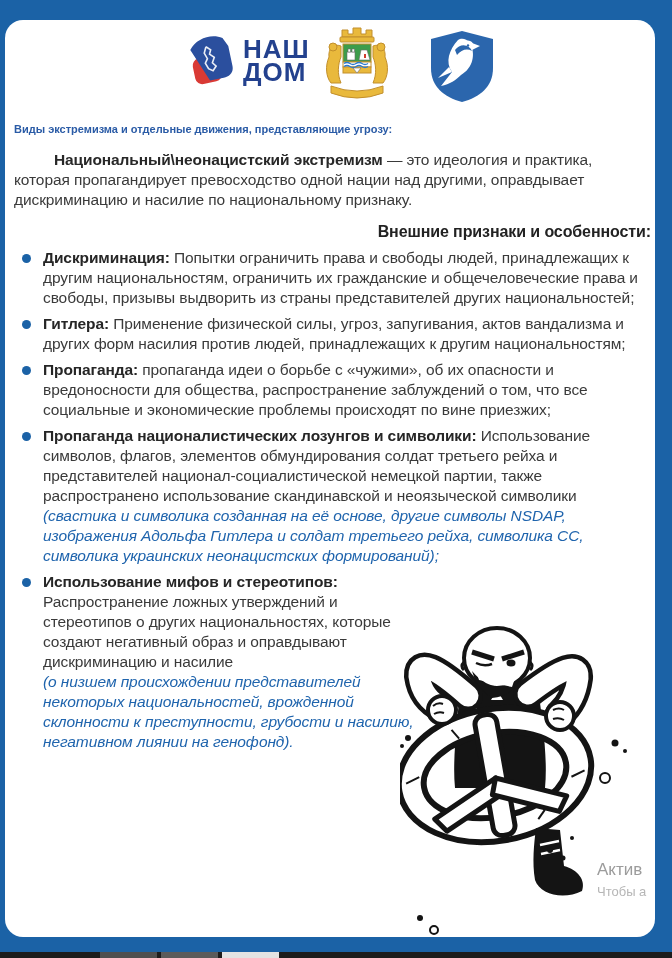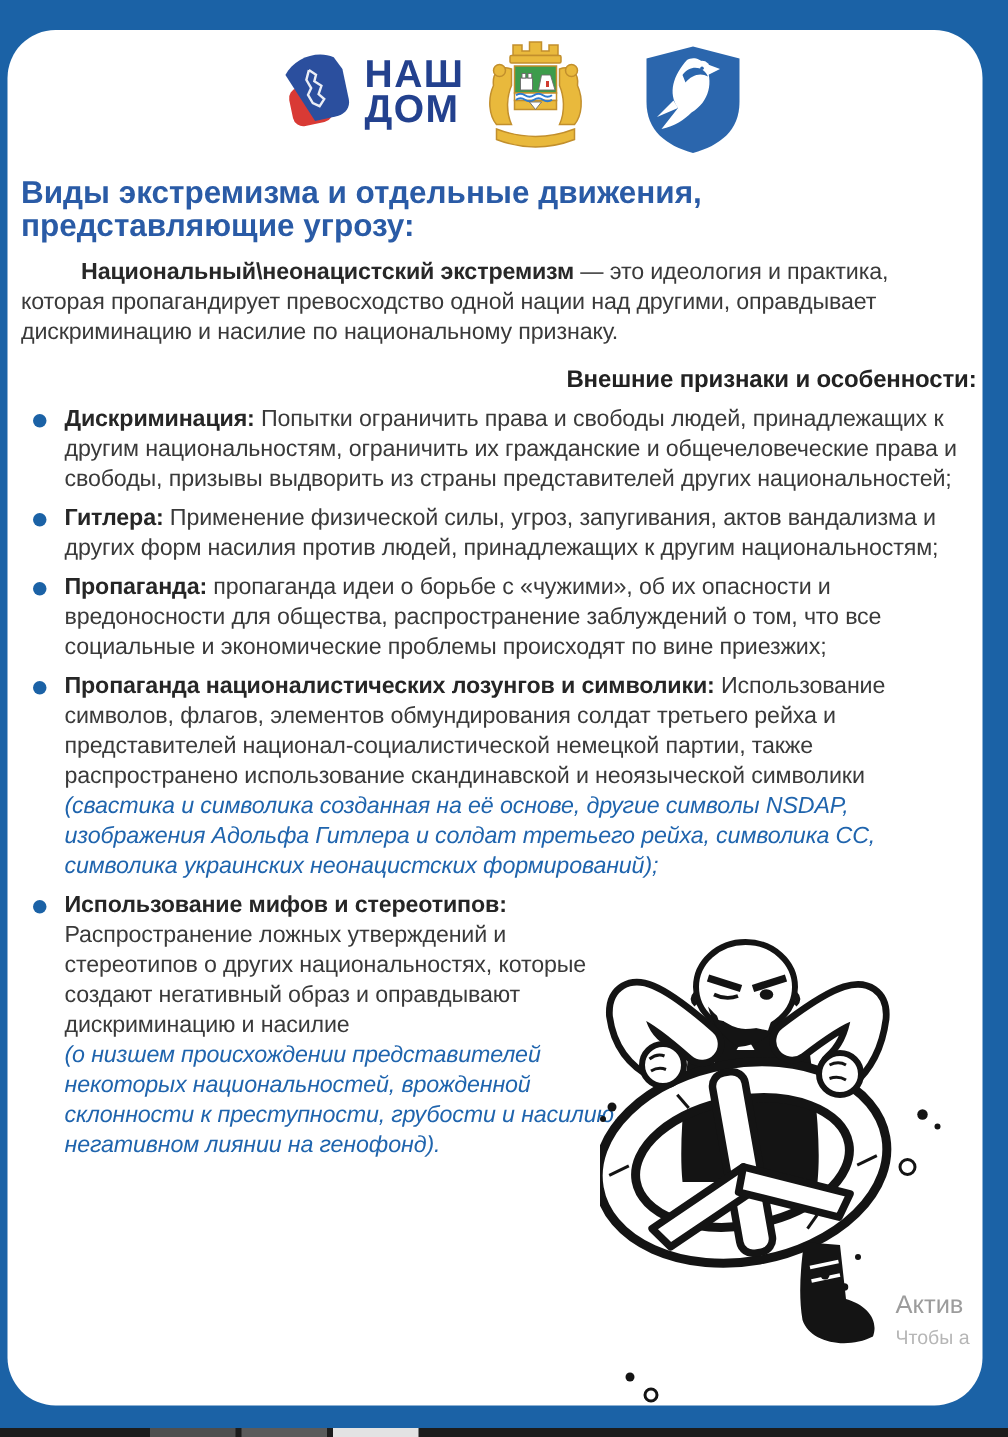--- a/index.html
+++ b/index.html
@@ -4,34 +4,34 @@
 <style>
   * { box-sizing: border-box; }
   html,body { margin:0; padding:0; }
   .page {
     position:relative; width:672px; height:958px;
     background:#1b62a6; overflow:hidden;
     font-family:"Liberation Sans", sans-serif;
   }
   .card {
     position:absolute; left:5px; top:20px; width:650px; height:917px;
-    background:#ffffff; border-radius:32px; overflow:hidden;
+    background:#ffffff; border-radius:18px; overflow:hidden;
   }
   
   .nash { position:absolute; left:182px; top:14px; display:flex; align-items:center; gap:8px; }
   .nash-word { font-weight:bold; font-size:26px; line-height:23px; color:#23418e; letter-spacing:1px; }
   .nash-word span { display:block; }
   .arms { position:absolute; left:308px; top:4px; }
   .dove { position:absolute; left:420px; top:8px; }
   
   .content {
     position:absolute; left:9px; top:98px; width:637px;
     color:#3a3a3a; font-size:15.5px; line-height:20px; letter-spacing:-0.1px;
   }
-  .title { margin:0; font-size:21px; line-height:22px; color:#2a5ba6; font-weight:bold; letter-spacing:0; }
+  .title { margin:0; font-size:11px; line-height:22px; color:#2a5ba6; font-weight:bold; letter-spacing:0; }
   .intro { margin:10px 0 0 0; }
   .intro b { color:#282828;margin-left:40px; }
   .sub { margin:12px 0 6px 0; font-size:16px; line-height:20px; color:#222222; font-weight:bold;text-align:right; }
   ul.blist { list-style:none; margin:6px; padding:0; }
   ul.blist li { position:relative; padding-left:23px; margin:0 0 6px 0; }
   ul.blist li .dot {
     position:absolute; left:2px; top:6px; width:9px; height:9px;
     border-radius:50%; background:#1b62a6;
   }
   ul.blist b { color:#262626; }

